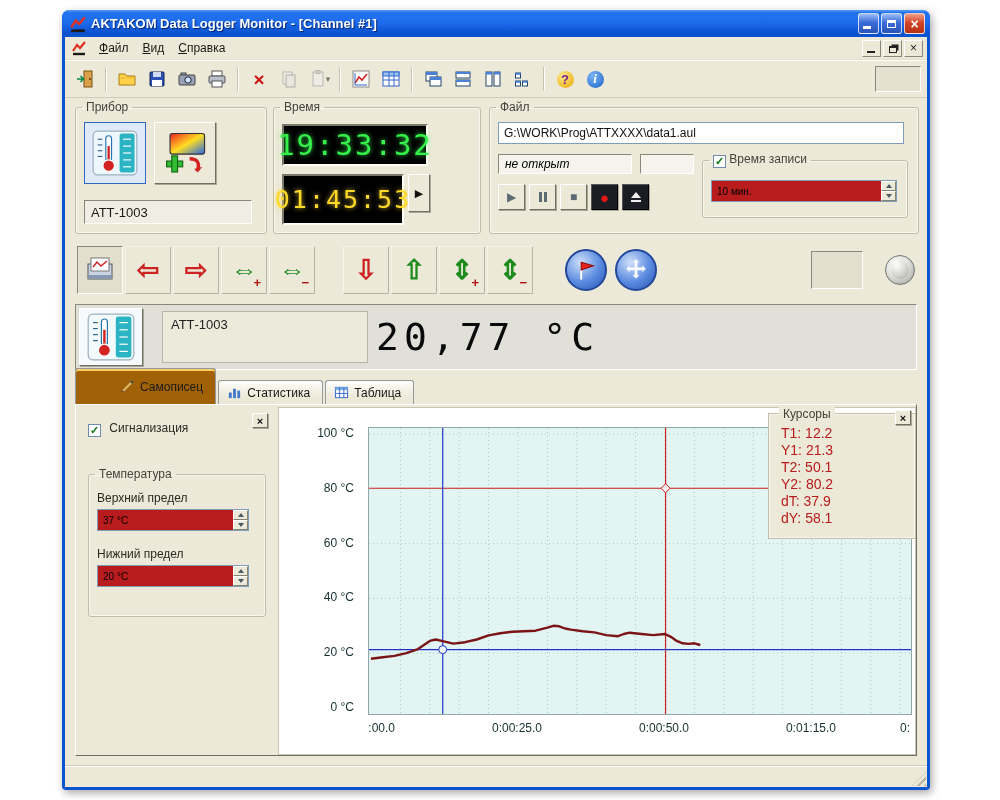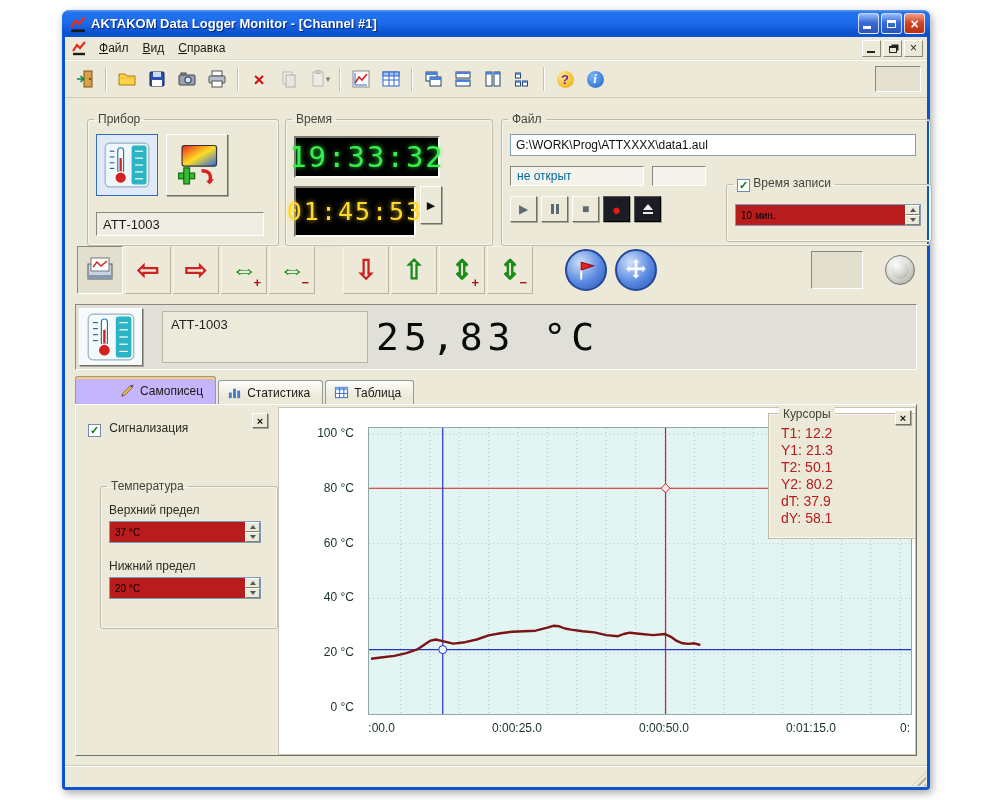--- a/index.html
+++ b/index.html
@@ -65,40 +65,40 @@
   .tbtn svg { width:20px; height:20px; }
   .tsep { width:2px; height:24px; border-left:1px solid #c6c3b0; border-right:1px solid #fff; margin:0 4px; }
   .red-x { color:#cc1111; font-weight:bold; font-size:19px; line-height:1; }
   .caret { font-size:9px; color:#777; margin-left:-2px; }
   .round-help { width:17px; height:17px; border-radius:50%; background:radial-gradient(circle at 35% 30%,#ffe98c,#e8a800); color:#7a2090; font-weight:bold; font-size:13px; display:flex; align-items:center; justify-content:center; }
   .round-info { width:17px; height:17px; border-radius:50%; background:radial-gradient(circle at 35% 30%,#7ab4f4,#1a62c8); color:#fff; font-weight:bold; font-family:"Liberation Serif",serif; font-style:italic; font-size:13px; display:flex; align-items:center; justify-content:center; }
   .tb-blank { margin-left:auto; width:46px; height:26px; background:#e4e1d0; border:1px solid #8a887a; border-right-color:#fff; border-bottom-color:#fff; }
 
   
   fieldset.gb {
-    position:absolute; margin:12px; padding:2px 6px; border:1px solid #c0bcaa; border-radius:3px;
+    position:absolute; margin:0; padding:2px 6px; border:1px solid #c0bcaa; border-radius:3px;
     box-shadow:inset 0 0 0 1px #f8f6ee;
   }
   fieldset.gb legend { padding:0 4px; color:#44423a; font-size:12px; }
 
   
   .devbtn { position:absolute; width:62px; height:62px; background:#ece9d8; border:1px solid #fff; border-right-color:#716f64; border-bottom-color:#716f64; box-shadow:1px 1px 0 #a9a795; display:flex; align-items:center; justify-content:center; padding:0; }
   .devbtn.sel { background:#dfe9f8; border:1px solid #316ac5; box-shadow:none; }
   .devbtn svg { width:46px; height:46px; }
   .dev-name { position:absolute; left:8px; top:86px; width:168px; height:24px; background:#f0eee4; border:1px solid #8a887a; border-right-color:#fff; border-bottom-color:#fff; padding:4px 6px; font-size:13px; }
 
   
   .led { position:absolute; background:#000; border:2px solid #7a786c; border-right-color:#fdfdf6; border-bottom-color:#fdfdf6; font-family:"DejaVu Sans Mono",monospace; font-weight:normal; display:flex; align-items:center; justify-content:center; letter-spacing:2px; }
   .led.green { color:#35f04a; text-shadow:0 0 5px rgba(60,255,90,.8); font-size:29px; }
   .led.yellow { color:#ffd928; text-shadow:0 0 5px rgba(255,220,60,.8); font-size:25px; }
   .led-play { position:absolute; width:22px; background:#ece9d8; border:1px solid #fff; border-right-color:#716f64; border-bottom-color:#716f64; box-shadow:1px 1px 0 #a9a795; display:flex; align-items:center; justify-content:center; font-size:11px; color:#111; padding:0; }
 
   
   .xp-edit { background:#fff; border:1px solid #7f9db9; font-family:"Liberation Sans",sans-serif; font-size:12px; padding:2px 5px; color:#111; }
-  .status-box { position:absolute; background:#f4f3ec; border:1px solid #8a887a; border-right-color:#fff; border-bottom-color:#fff; padding:2px 6px; font-size:12px; color:#0369a1; }
+  .status-box { position:absolute; background:#f4f3ec; border:1px solid #8a887a; border-right-color:#fff; border-bottom-color:#fff; padding:2px 6px; font-size:12px; color:#000000;font-style:italic; }
   .trbtn { position:absolute; width:27px; height:26px; background:#ece9d8; border:1px solid #fff; border-right-color:#716f64; border-bottom-color:#716f64; box-shadow:1px 1px 0 #a9a795; display:flex; align-items:center; justify-content:center; padding:0; color:#5c6a74; font-size:12px; }
   .trbtn.dark { background:#1c1c24; color:#e8e8e8; border-color:#555 #000 #000 #555; }
   .trbtn .rec { color:#e81818; font-size:15px; line-height:1; }
   .pausebars { display:flex; gap:2px; }
   .pausebars i { width:3px; height:10px; background:#5c6a74; }
   .ej { display:flex; flex-direction:column; align-items:center; }
   .ej .tri { width:0; height:0; border-left:5px solid transparent; border-right:5px solid transparent; border-bottom:6px solid #f0f0f0; }
   .ej .bar { width:10px; height:2px; background:#f0f0f0; margin-top:2px; }
 
   .cb { display:inline-flex; width:13px; height:13px; background:#fff; border:1px solid #6f8cb0; align-items:center; justify-content:center; font-size:11px; line-height:1; color:#0b7a12; font-weight:bold; vertical-align:-2px; }
@@ -133,21 +133,21 @@
   .strip .thermo-btn { position:absolute; left:3px; top:3px; width:64px; height:58px; background:#f6fafc; border:1px solid #fff; border-right-color:#716f64; border-bottom-color:#716f64; box-shadow:1px 1px 0 #a9a795; display:flex; align-items:center; justify-content:center; padding:0; }
   .strip .thermo-btn svg { width:48px; height:48px; }
   .strip .ch-name { position:absolute; left:86px; top:6px; width:206px; height:52px; background:#eceadb; border:1px solid #b8b5a4; padding:5px 8px; font-size:13px; color:#222; }
   .strip .ch-value { position:absolute; left:300px; top:6px; right:6px; height:52px; display:flex; align-items:center; font-family:"DejaVu Sans Mono",monospace; font-size:38px; letter-spacing:5px; color:#0a0a0a; }
 
   
   .tabsrow { position:absolute; left:10px; top:366px; height:28px; display:flex; align-items:flex-end; }
   .tab { display:flex; align-items:center; gap:5px; padding:4px 12px 4px 8px; height:24px; margin-right:2px;
     border:1px solid #919b9c; border-bottom:none; border-radius:3px 3px 0 0;
     background:linear-gradient(#fdfdfb,#ece9d8 70%); font-size:12px; }
-  .tab.active { height:28px; background:#c4b5fd; position:relative; z-index:3; box-shadow:inset 0 2px 0 #ffcc66;padding-left:44px; }
+  .tab.active { height:36px; background:#a16207; position:relative; z-index:3; box-shadow:inset 0 2px 0 #ffcc66;padding-left:44px; }
   .tab svg { width:15px; height:15px; }
 
   
   .main { position:absolute; left:10px; top:394px; width:842px; height:352px; background:#ece9d8;
     border:1px solid #fff; border-right-color:#716f64; border-bottom-color:#716f64; z-index:2; }
   .panel-x { position:absolute; width:16px; height:15px; background:#ece9d8; border:1px solid #fff; border-right-color:#716f64; border-bottom-color:#716f64; box-shadow:1px 1px 0 #a9a795; font-size:11px; line-height:12px; text-align:center; padding:0; color:#111; font-weight:bold; }
   .lbl { position:absolute; font-size:12px; color:#2a2a22; white-space:nowrap; }
 
   
   .chart-surface { position:absolute; left:202px; top:2px; width:638px; height:348px; background:#fff; border:1px solid #c8c5b4; }
@@ -499,21 +499,21 @@
         <line x1="5" y1="8" x2="9" y2="8" stroke="#336688"></line>
             <line x1="5" y1="13" x2="9" y2="13" stroke="#336688"></line>
             <line x1="5" y1="18" x2="9" y2="18" stroke="#336688"></line>
             <line x1="5" y1="23" x2="9" y2="23" stroke="#336688"></line>
         <rect x="12" y="5" width="5" height="22" rx="2.5" fill="#fff" stroke="#2277aa"></rect>
         <rect x="13.5" y="14" width="2" height="13" fill="#d22222"></rect>
         <circle cx="14.5" cy="31" r="5" fill="#d22222" stroke="#fff"></circle>
       </svg>
     </button>
     <div class="ch-name">АТТ-1003</div>
-    <div class="ch-value">25,83 °C</div>
+    <div class="ch-value">20,77 °C</div>
   </div>
 
   <div class="tabsrow">
     <div class="tab active">
       <svg viewBox="0 0 16 16">
             <path d="M2 14 L5 13 L13 5 L11 3 L3 11 Z" fill="#e8b84a" stroke="#886644"></path>
             <path d="M11 3 L13 5 L14.5 1.5 Z" fill="#334455"></path>
             <path d="M2 14 l1.6 -0.5 -1.1 -1.1 Z" fill="#222"></path>
           </svg>
       <span>Самописец</span>

